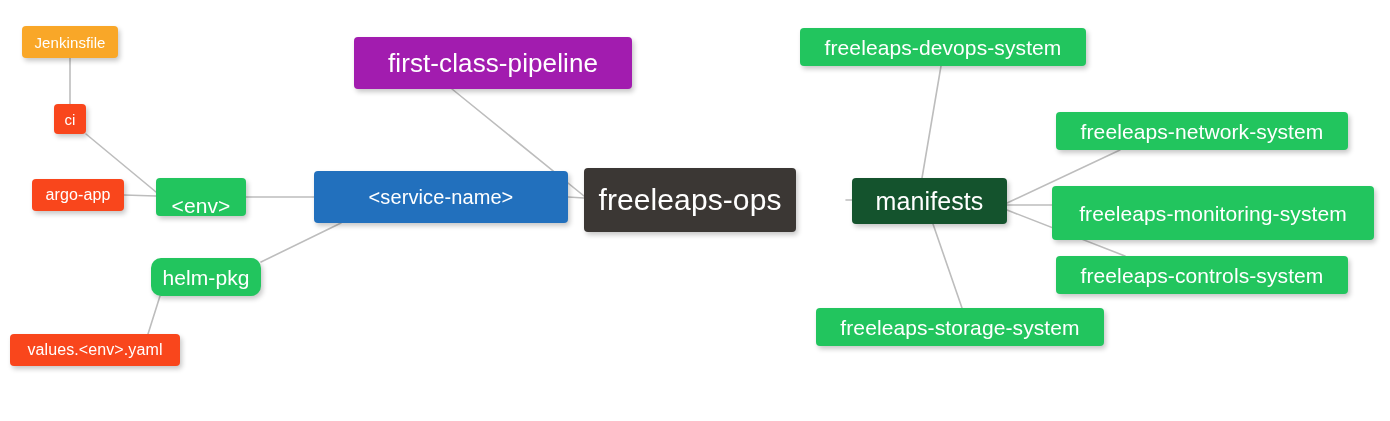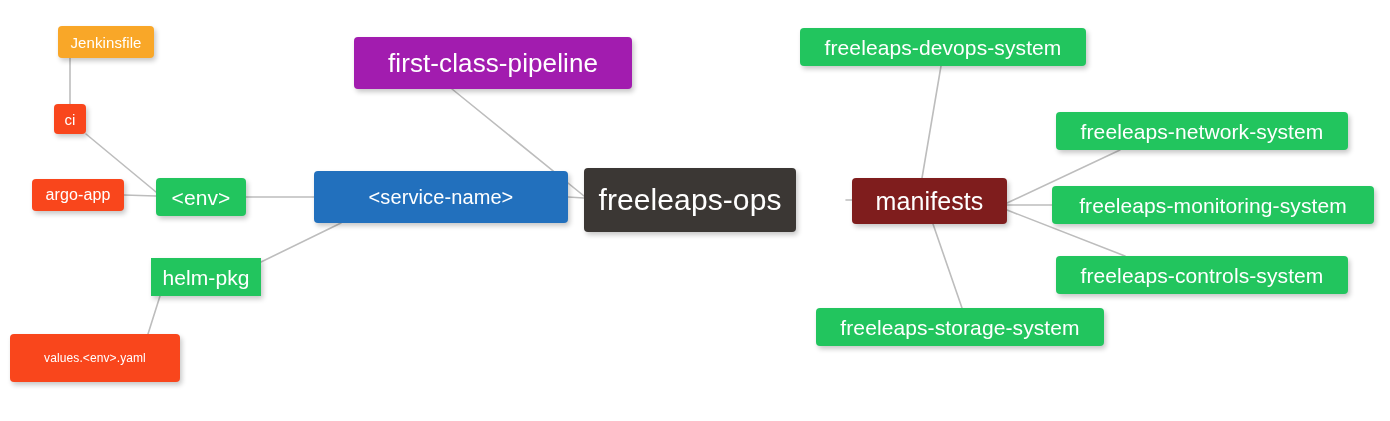--- a/index.html
+++ b/index.html
@@ -68,48 +68,48 @@
   <div id="node-layer">
       <div class="mm-node" style="left: 584px; top: 168px; width: 212px; height: 64px; background: rgb(59, 55, 52); font-size: 30px; border-radius: 4px;">
         <span class="mm-label">freeleaps-ops</span>
       </div>
       <div class="mm-node" style="left: 314px; top: 37px; width: 278px; height: 52px; background: #a21caf; font-size: 26px; border-radius: 4px; margin-left: 40px;">
         <span class="mm-label">first-class-pipeline</span>
       </div>
       <div class="mm-node" style="left: 314px; top: 171px; width: 254px; height: 52px; background: rgb(34, 112, 189); font-size: 20px; border-radius: 4px;">
         <span class="mm-label">&lt;service-name&gt;</span>
       </div>
-      <div class="mm-node" style="left: 156px; top: 178px; width: 90px; height: 38px; background: rgb(34, 197, 94); font-size: 21px; border-radius: 4px;">
+      <div class="mm-node" style="left: 156px; top: 178px; width: 90px; height: 38px; background: rgb(34, 197, 94); font-size: 21px; border-radius: 4px; align-items: flex-end;">
         <span class="mm-label">&lt;env&gt;</span>
       </div>
       <div class="mm-node" style="left: 54px; top: 104px; width: 32px; height: 30px; background: rgb(249, 70, 28); font-size: 15px; border-radius: 4px;">
         <span class="mm-label">ci</span>
       </div>
-      <div class="mm-node" style="left: 22px; top: 26px; width: 96px; height: 32px; background: rgb(249, 167, 40); font-size: 15px; border-radius: 4px; margin-left: 36px;">
+      <div class="mm-node" style="left: 22px; top: 26px; width: 96px; height: 32px; background: rgb(249, 167, 40); font-size: 15px; border-radius: 4px;">
         <span class="mm-label">Jenkinsfile</span>
       </div>
       <div class="mm-node" style="left: 32px; top: 179px; width: 92px; height: 32px; background: rgb(249, 70, 28); font-size: 16px; border-radius: 4px;">
         <span class="mm-label">argo-app</span>
       </div>
-      <div class="mm-node" style="left: 151px; top: 258px; width: 110px; height: 38px; background: rgb(34, 197, 94); font-size: 21px; border-radius: 0;">
+      <div class="mm-node" style="left: 151px; top: 258px; width: 110px; height: 38px; background: rgb(34, 197, 94); font-size: 21px; border-radius: 10px;">
         <span class="mm-label">helm-pkg</span>
       </div>
-      <div class="mm-node" style="left: 10px; top: 334px; width: 170px; height: 48px; background: rgb(249, 70, 28); font-size: 12px; border-radius: 4px;">
+      <div class="mm-node" style="left: 10px; top: 334px; width: 170px; height: 32px; background: rgb(249, 70, 28); font-size: 16px; border-radius: 4px;">
         <span class="mm-label">values.&lt;env&gt;.yaml</span>
       </div>
-      <div class="mm-node" style="left: 852px; top: 178px; width: 155px; height: 46px; background: #7f1d1d; font-size: 25px; border-radius: 4px;">
+      <div class="mm-node" style="left: 852px; top: 178px; width: 155px; height: 46px; background: #14532d; font-size: 25px; border-radius: 4px;">
         <span class="mm-label">manifests</span>
       </div>
       <div class="mm-node" style="left: 800px; top: 28px; width: 286px; height: 38px; background: rgb(34, 197, 94); font-size: 21px; border-radius: 4px;">
         <span class="mm-label">freeleaps-devops-system</span>
       </div>
       <div class="mm-node" style="left: 1056px; top: 112px; width: 292px; height: 38px; background: rgb(34, 197, 94); font-size: 21px; border-radius: 4px;">
         <span class="mm-label">freeleaps-network-system</span>
       </div>
-      <div class="mm-node" style="left: 1052px; top: 186px; width: 322px; height: 38px; background: rgb(34, 197, 94); font-size: 21px; border-radius: 4px;">
+      <div class="mm-node" style="left: 1052px; top: 186px; width: 322px; height: 54px; background: rgb(34, 197, 94); font-size: 21px; border-radius: 4px;">
         <span class="mm-label">freeleaps-monitoring-system</span>
       </div>
       <div class="mm-node" style="left: 1056px; top: 256px; width: 292px; height: 38px; background: rgb(34, 197, 94); font-size: 21px; border-radius: 4px;">
         <span class="mm-label">freeleaps-controls-system</span>
       </div>
       <div class="mm-node" style="left: 816px; top: 308px; width: 288px; height: 38px; background: rgb(34, 197, 94); font-size: 21px; border-radius: 4px;">
         <span class="mm-label">freeleaps-storage-system</span>
       </div>
     </div>
 </div>

